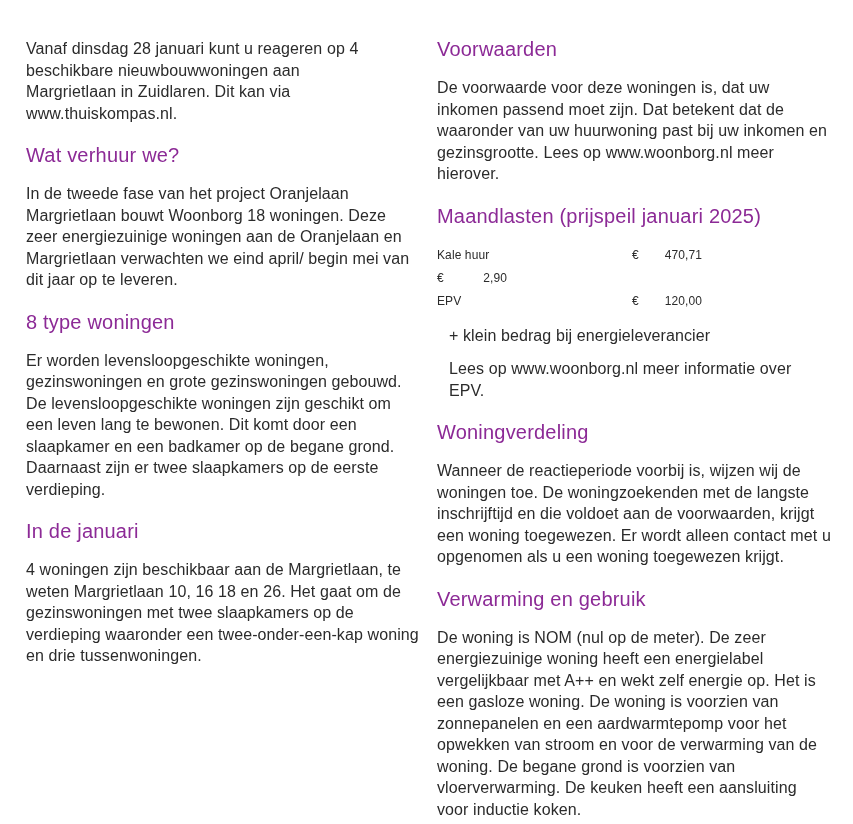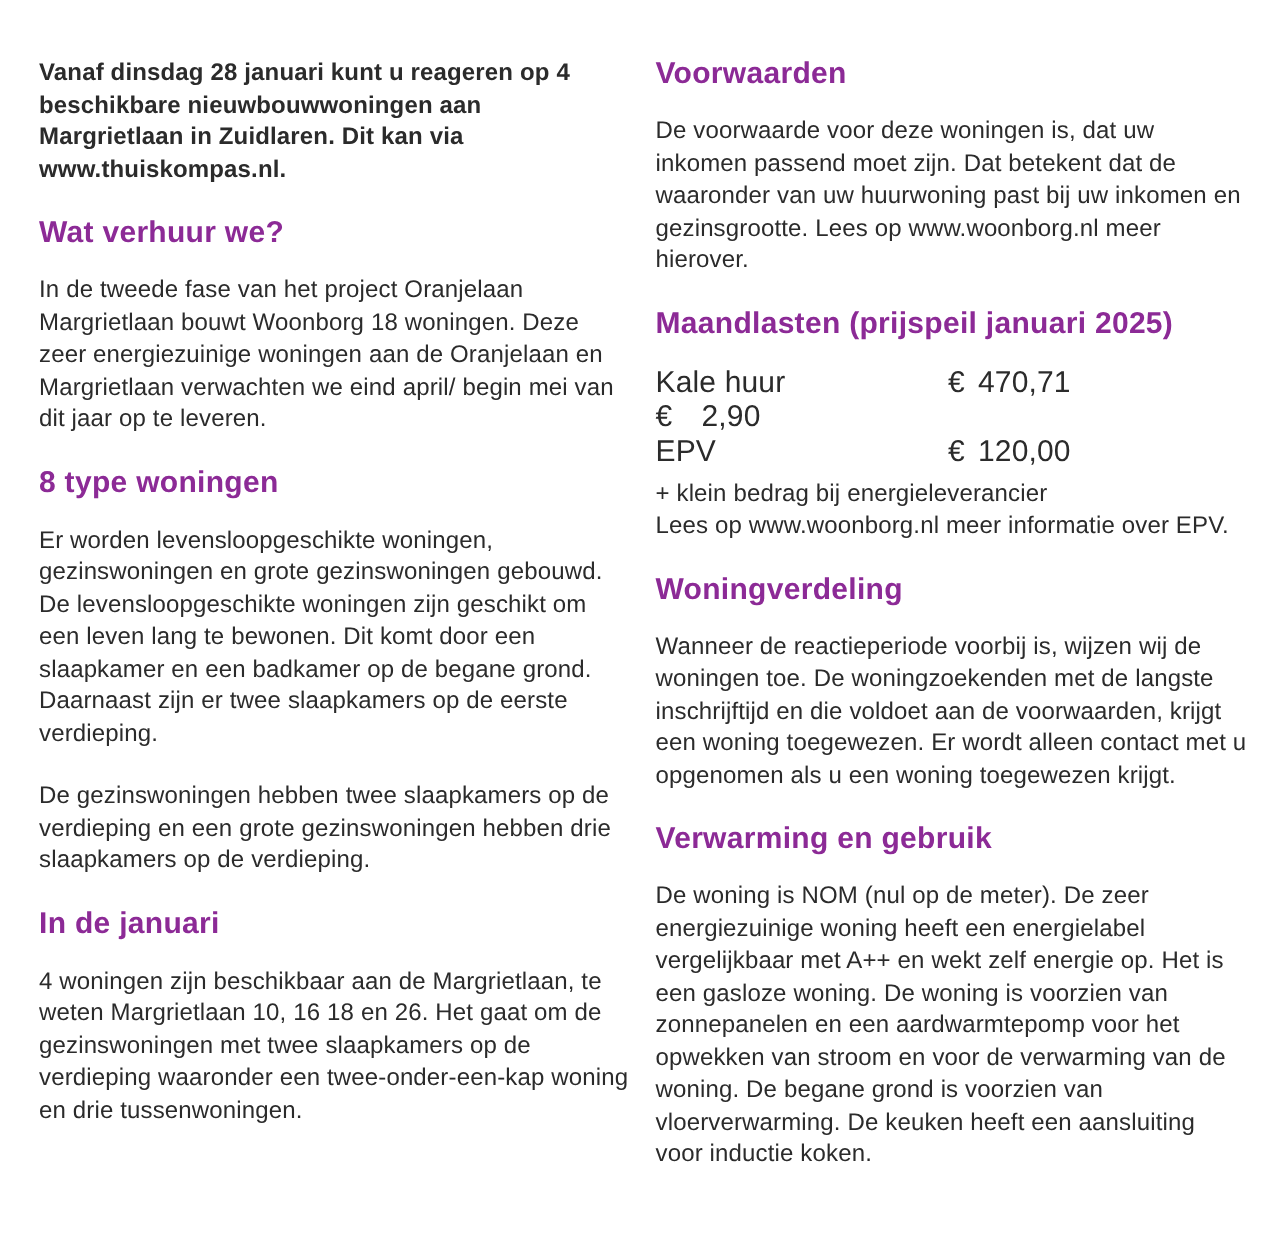--- a/index.html
+++ b/index.html
@@ -28,61 +28,60 @@
     width: 395px;
     flex: 0 0 395px;
   }
   p {
     font-size: 16px;
     line-height: 21.5px;
     letter-spacing: 0.1px;
     margin: 0 0 20px 0;
   }
   .intro {
-    font-weight: bold;
+    font-weight: normal;
     max-width: 354px;
   }
   h2 {
     color: var(--accent);
     font-size: 20px;
     line-height: 23px;
     letter-spacing: 0.2px;
-    font-weight: bold;
+    font-weight: normal;
     margin: 0 0 16px 0;
   }
   .costs {
     margin: 0 0 6px 0;
   }
   .cost-row {
     display: flex;
-    font-size: 20px;
+    font-size: 12px;
     line-height: 23px;
     letter-spacing: 0.1px;
     align-items: flex-end;
   }
   .cost-label { width: 195px; flex: 0 0 195px; }
   .cost-currency { width: 20px; flex: 0 0 20px; }
   .cost-amount { width: 50px; flex: 0 0 50px; text-align: right; }
   .notes { margin: 0 0 20px 0; }
-  .notes p { margin: 0; }
+  .notes p { margin: 12px; }
 </style>
 </head>
 <body>
 
 <main class="page">
 
   <section class="col">
     <p class="intro">Vanaf dinsdag 28 januari kunt u reageren op 4 beschikbare nieuwbouwwoningen aan Margrietlaan in Zuidlaren. Dit kan via www.thuiskompas.nl.</p>
 
     <h2>Wat verhuur we?</h2>
     <p>In de tweede fase van het project Oranjelaan Margrietlaan bouwt Woonborg 18 woningen. Deze zeer energiezuinige woningen aan de Oranjelaan en Margrietlaan verwachten we eind april/ begin mei van dit jaar op te leveren.</p>
 
     <h2>8 type woningen</h2>
     <p>Er worden levensloopgeschikte woningen, gezinswoningen en grote gezinswoningen gebouwd. De levensloopgeschikte woningen zijn geschikt om een leven lang te bewonen. Dit komt door een slaapkamer en een badkamer op de begane grond. Daarnaast zijn er twee slaapkamers op de eerste verdieping.</p>
-    <p>De gezinswoningen hebben twee slaapkamers op de verdieping en een grote gezinswoningen hebben drie slaapkamers op de verdieping.</p>
 
     <h2>In de januari</h2>
     <p>4 woningen zijn beschikbaar aan de Margrietlaan, te weten Margrietlaan 10, 16 18 en 26. Het gaat om de gezinswoningen met twee slaapkamers op de verdieping waaronder een twee-onder-een-kap woning en drie tussenwoningen.</p>
   </section>
 
   <section class="col">
     <h2>Voorwaarden</h2>
     <p>De voorwaarde voor deze woningen is, dat uw inkomen passend moet zijn. Dat betekent dat de waaronder van uw huurwoning past bij uw inkomen en gezinsgrootte. Lees op www.woonborg.nl meer hierover.</p>
 
     <h2>Maandlasten (prijspeil januari 2025)</h2>

